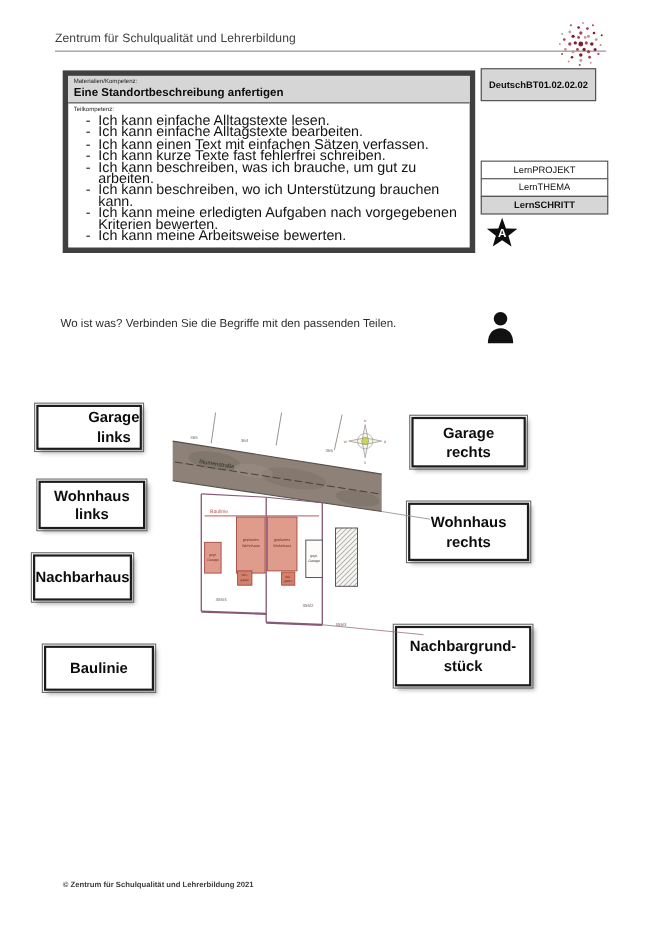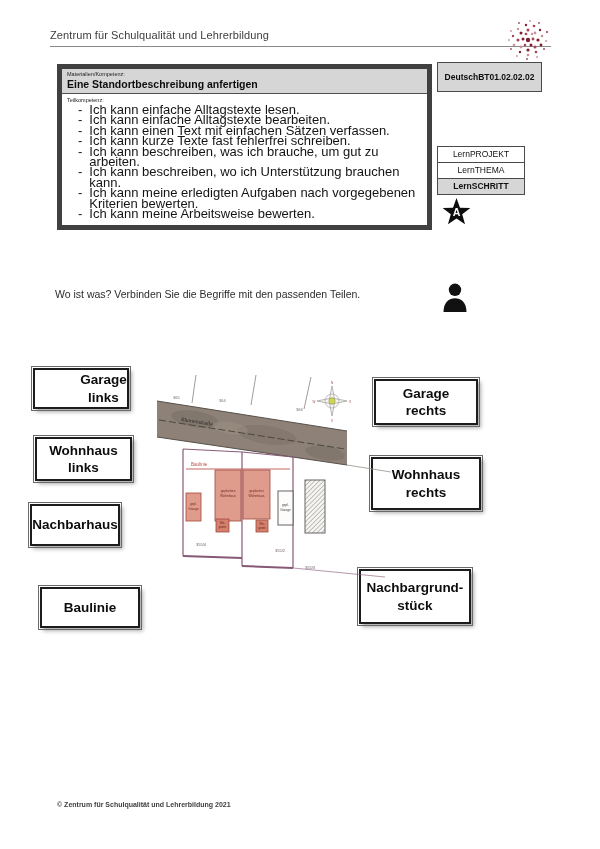--- a/index.html
+++ b/index.html
@@ -20,41 +20,41 @@
   .comp-body  { padding:3px 5px 6px; }
   .sub-label  { font-size:5.5px; color:#222; }
   .tk-list    { list-style:none; margin:2px 0 0 0; padding:0 0 0 11px; }
   .tk-item    { display:flex; gap:7px; font-size:13px; line-height:10.4px; color:#141414; }
   .tk-item::before { content:"-"; flex:0 0 auto; }
   .tk-item.italic  { }
   
   .subject-box { position:absolute; left:437px; top:62px; width:105px; height:30px;
     background:#d6d6d6; border:1px solid #4a4a4a; display:flex; flex-direction:row;
     justify-content:center; align-items:center; font-weight:700; font-size:8.5px; line-height:12.5px; color:#0d0d0d; }
-  .lern-stack { position:absolute; left:437px; top:146px; width:88px; }
+  .lern-stack { position:absolute; left:437px; top:146px; width:116px; }
   .lern-box { height:17px; border:1px solid #4a4a4a; margin-top:-1px; background:#fff;
     text-align:center; font-size:8.5px; line-height:15px; color:#111; }
   .lern-box:first-child { margin-top:0; }
   .lern-box.active { background:#d6d6d6; font-weight:700; }
   .star-badge { position:absolute; left:441px; top:196px; width:31px; height:31px; }
   
   .instruction { position:absolute; left:55px; top:288px; font-size:10.5px; color:#2c2c2c; }
   .person { position:absolute; left:442px; top:283px; width:26px; height:30px; }
   
   .match-box { position:absolute; background:#fff; border:2px solid #1c1c1c;
     outline:1px solid #6a6a6a; outline-offset:1px; box-shadow:3px 3px 4px rgba(0,0,0,.32);
     display:flex; flex-direction:column; justify-content:center; align-items:center;
     font-weight:700; font-size:13.5px; line-height:1.28; color:#0d0d0d; text-align:center; cursor:pointer; }
   #box-garage-links   { left:33px;  top:368px; width:96px;  height:41px;padding-left:45px; }
   #box-wohnhaus-links { left:35px;  top:437px; width:97px;  height:44px; }
   #box-nachbarhaus    { left:30px;  top:504px; width:90px; height:42px; }
   #box-baulinie       { left:40px;  top:587px; width:100px; height:41px; }
   #box-garage-rechts  { left:374px; top:379px; width:104px; height:46px; }
   #box-wohnhaus-rechts{ left:371px; top:457px; width:110px; height:53px; }
-  #box-nachbargrund   { left:359px; top:569px; width:112px; height:55px; }
+  #box-nachbargrund   { left:359px; top:569px; width:124px; height:55px; }
   
   .site-plan { position:absolute; left:155px; top:373px; width:237px; height:210px; filter:blur(0.3px) saturate(.92); }
   .site-plan svg text { font-family:"Liberation Sans", sans-serif; }
   
   .footer { position:absolute; left:57px; top:801px; font-size:7px; font-weight:700; color:#3d3d3d; }
 </style>
 </head>
 <body>
 
 <div class="page">

